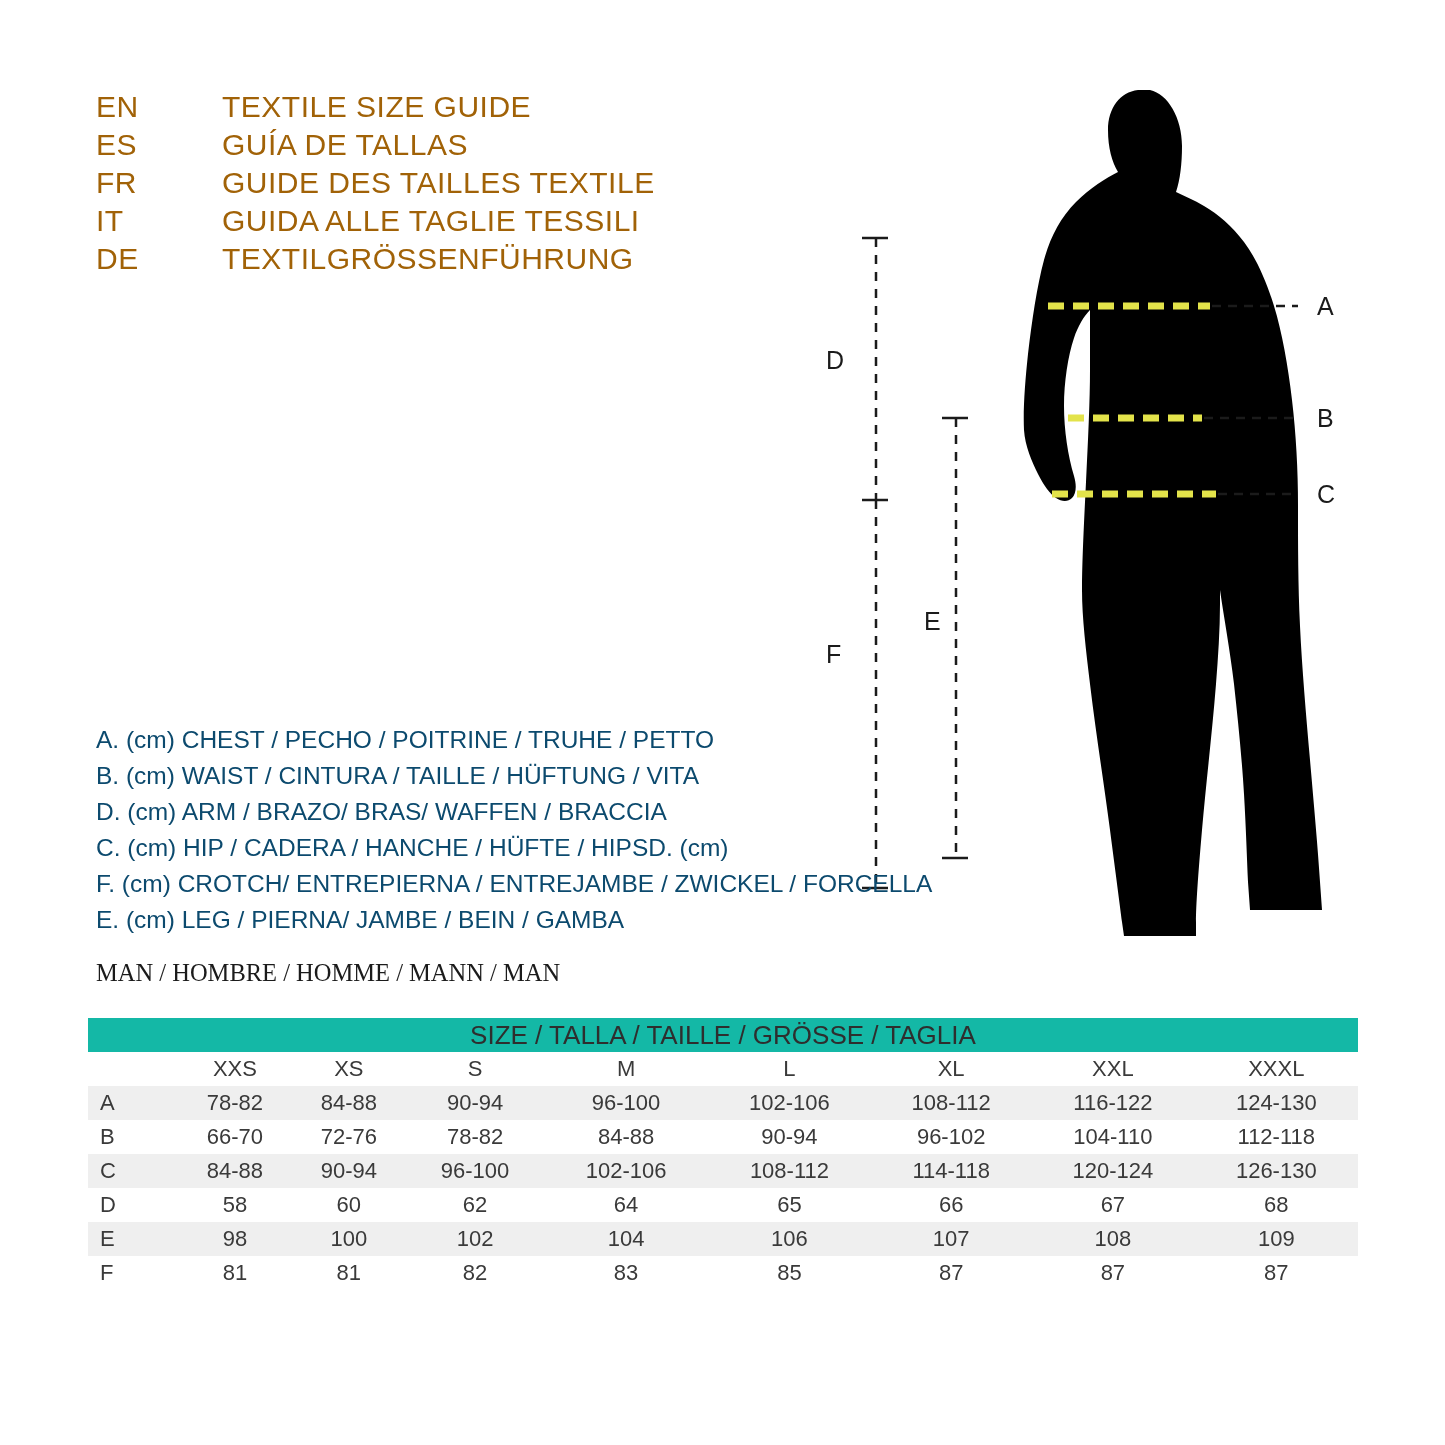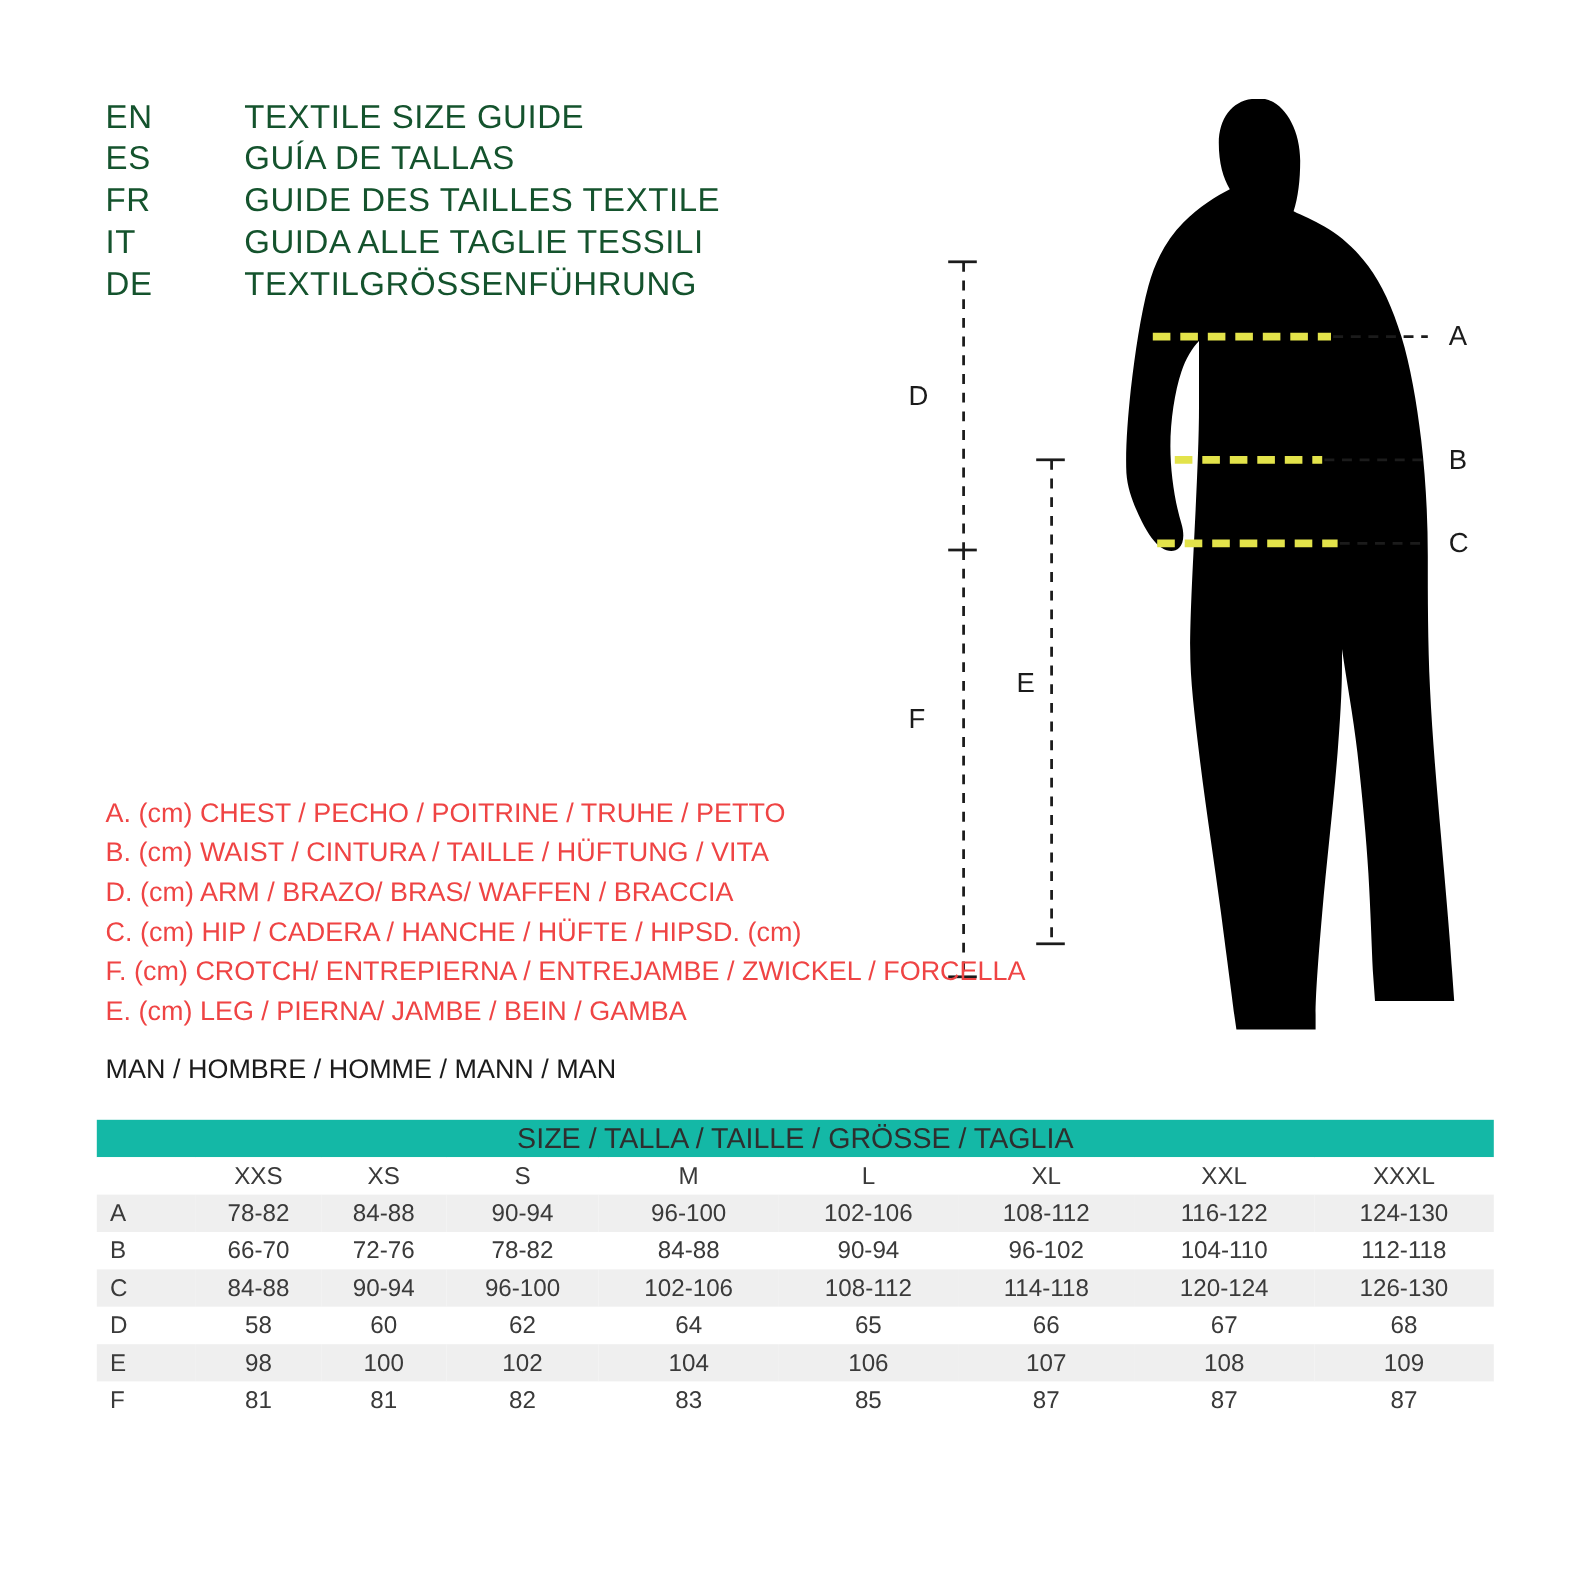--- a/index.html
+++ b/index.html
@@ -25,51 +25,52 @@
     left: 96px;
     top: 88px;
     width: 640px;
   }
   .title-row {
     display: flex;
     align-items: baseline;
     font-size: 30px;
     line-height: 38px;
     letter-spacing: 0.5px;
-    color: #14532d;
+    color: #a16207;
   }
   .title-lang {
     width: 90px;
     flex: 0 0 90px;
   }
   .title-text {
     flex: 1 1 auto;
     margin-left: 36px;
   }
 
   
   .legend {
     position: absolute;
     left: 96px;
     top: 722px;
     width: 820px;
   }
   .legend-line {
     font-size: 24.5px;
     line-height: 36px;
-    color: #ef4444;
+    color: #0c4a6e;
     white-space: nowrap;
   }
   .gender-line {
     position: absolute;
     left: 96px;
     top: 955px;
     font-size: 24.5px;
     line-height: 36px;
     color: #1b1b1b;
+    font-family: Liberation Serif, serif;
   }
 
   
   .figure {
     position: absolute;
     left: 820px;
     top: 70px;
     width: 560px;
     height: 880px;
   }

